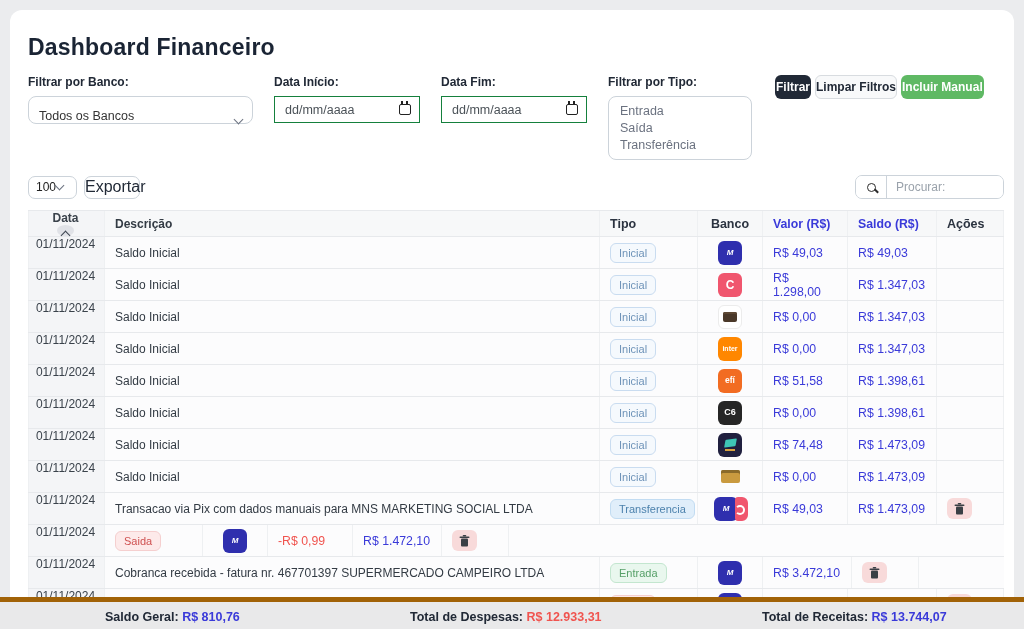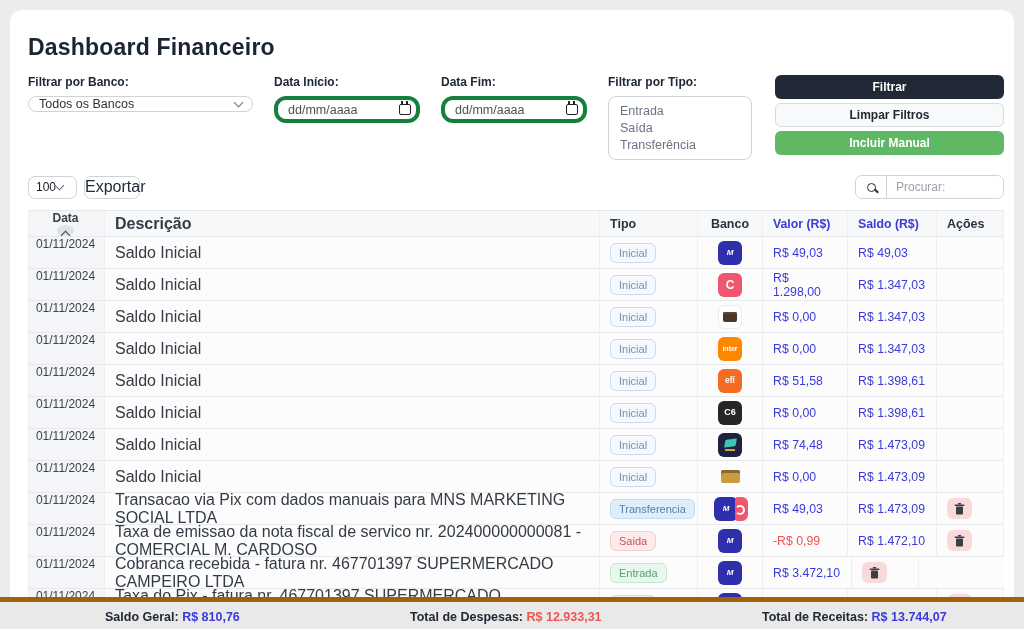--- a/index.html
+++ b/index.html
@@ -9,37 +9,37 @@
   .card { position:absolute; left:10px; top:10px; width:1004px; bottom:-24px;
           background:#ffffff; border-radius:12px; padding:14px 10px 0 18px; }
 
   
   .page-title { font-size:23px; font-weight:bold; color:#1a2434; margin:10px 0 14px; letter-spacing:.2px; }
 
   
   .filters { display:flex; align-items:flex-start; }
   .fgroup { margin-right:21px; }
   .flabel { font-size:12px; font-weight:bold; color:#212936; margin-bottom:7px; display:block; }
-  .control { border:1px solid #ccd3da; border-radius:8px; background:#fff; height:16px;
-             display:flex; align-items:center; font-size:12.5px; color:#333; padding:0 10px; }
+  .control { border:1px solid #ccd3da; border-radius:8px; background:#fff; height:28px;
+             display:flex; align-items:flex-end; font-size:12.5px; color:#333; padding:0 10px; }
   .select-bank { width:225px; justify-content:space-between; }
   .date-wrap { position:relative; width:146px; }
-  .date-input { width:146px; height:27px; border:4px solid #15803d; border-radius:12px;
+  .date-input { width:146px; height:27px; border:1px solid #15803d; border-radius:0;
                 font-size:12.5px; color:#444; padding:0 28px 0 10px; font-family:"Liberation Sans",sans-serif; outline:none; }
   .date-input::placeholder { color:#4b5258; }
   .cal-icon { position:absolute; right:9px; top:8px; width:12px; height:11px; border:1.4px solid #222;
               border-radius:2px; }
   .cal-icon::before { content:""; position:absolute; top:-4px; left:1px; width:2px; height:3px;
                       background:#222; box-shadow:5px 0 #222; }
   .listbox { width:144px; height:64px; border:1px solid #ccd3da; border-radius:8px; background:#fff;
              padding:6px 0; overflow:hidden; }
   .lopt { font-size:12.5px; color:#6b7280; padding:0 11px; line-height:1.35; }
   .chev { width:7px; height:7px; border-right:1.5px solid #6b7280; border-bottom:1.5px solid #6b7280;
           transform:rotate(45deg); margin-top:-3px; flex:none; }
-  .btn-col { margin-left:auto; width:229px; margin-right:0; display:flex; flex-direction:column; gap:4px; }
+  .btn-col { margin-left:auto; width:229px; margin-right:0; display:flex; gap:4px; }
   .btn { height:24px; border-radius:6px; font-size:12px; font-weight:bold; border:1px solid transparent;
          cursor:pointer; font-family:"Liberation Sans",sans-serif; }
   .btn-filtrar { background:#212936; color:#fff; }
   .btn-limpar  { background:#f8f9fa; color:#212936; border-color:#d8dce0; }
   .btn-incluir { background:#5fb964; color:#fff;text-align:center; }
 
   
   .toolbar { margin-top:15px; display:flex; align-items:center; }
   .pagesize { width:49px; height:23px; border:1px solid #ccd3da; border-radius:7px; display:flex;
               align-items:center; padding:0 7px; font-size:12px; color:#222; }
@@ -62,21 +62,21 @@
   .td, .th { border-right:1px solid #eef0f2; display:flex; align-items:center; padding:0 10px; }
   .td:first-child, .th:first-child { border-left:1px solid #eef0f2; }
   .thead { height:26px; background:#f7f8f9; }
   .th { font-size:12.5px; font-weight:bold; color:#2b3340; }
   .th-data { background:#eff1f3; justify-content:space-between; }
   .sort-badge { width:17px; height:17px; border-radius:50%; background:#e0e2e7; position:relative; }
   .sort-badge::after { content:""; position:absolute; width:6px; height:6px; left:5px; top:7px;
                        border-left:1.6px solid #3c4450; border-top:1.6px solid #3c4450; transform:rotate(45deg); }
   .row { height:32px; }
   .c-data  { width:77px;  font-size:12px; color:#3a424b; background:#f4f5f7; padding-left:8px;flex-direction:column; }
-  .c-desc  { width:495px; font-size:16px; color:#333b44; }
+  .c-desc  { width:495px; font-size:12px; color:#333b44; }
   .c-tipo  { width:98px; }
   .c-banco { width:65px; justify-content:center; }
   .c-valor { width:85px; font-size:12.3px; color:#3a3ad9; }
   .c-saldo { width:89px; font-size:12.3px; color:#3a3ad9; }
   .c-acoes { width:67px; }
   .valor-text.neg { color:#f0544f; }
 
   .chip { font-size:11px; padding:3px 8px; border-radius:6px; border:1px solid transparent; white-space:nowrap; }
   .chip-inicial       { background:#f5f9fd; border-color:#c9dcf0; color:#6e93b8; }
   .chip-transferencia { background:#e0eefa; border-color:#c2dcf2; color:#4d82ad; }
@@ -468,23 +468,20 @@
           <rect x="0.5" y="1.5" width="10" height="1.6" rx="0.8" fill="#3a3f45"></rect>
           <rect x="3.7" y="0" width="3.6" height="1.6" rx="0.8" fill="#3a3f45"></rect>
         </svg>
       </button>
     </div>
   </div>
         <div class="tr row">
     <div class="td c-data">
             <span class="date-text">01/11/2024</span>
           </div>
-    <div class="td c-desc">
-            <span class="desc-text">Taxa de emissao da nota fiscal de servico nr. 202400000000081 - COMERCIAL M. CARDOSO</span>
-          </div>
     <div class="td c-tipo">
             <span class="chip chip-saida">Saida</span>
           </div>
     <div class="td c-banco">
       <span class="bico bico-navy">
               <span class="bico-glyph">M</span>
             </span>
     </div>
     <div class="td c-valor">
             <span class="valor-text neg">-R$ 0,99</span>

